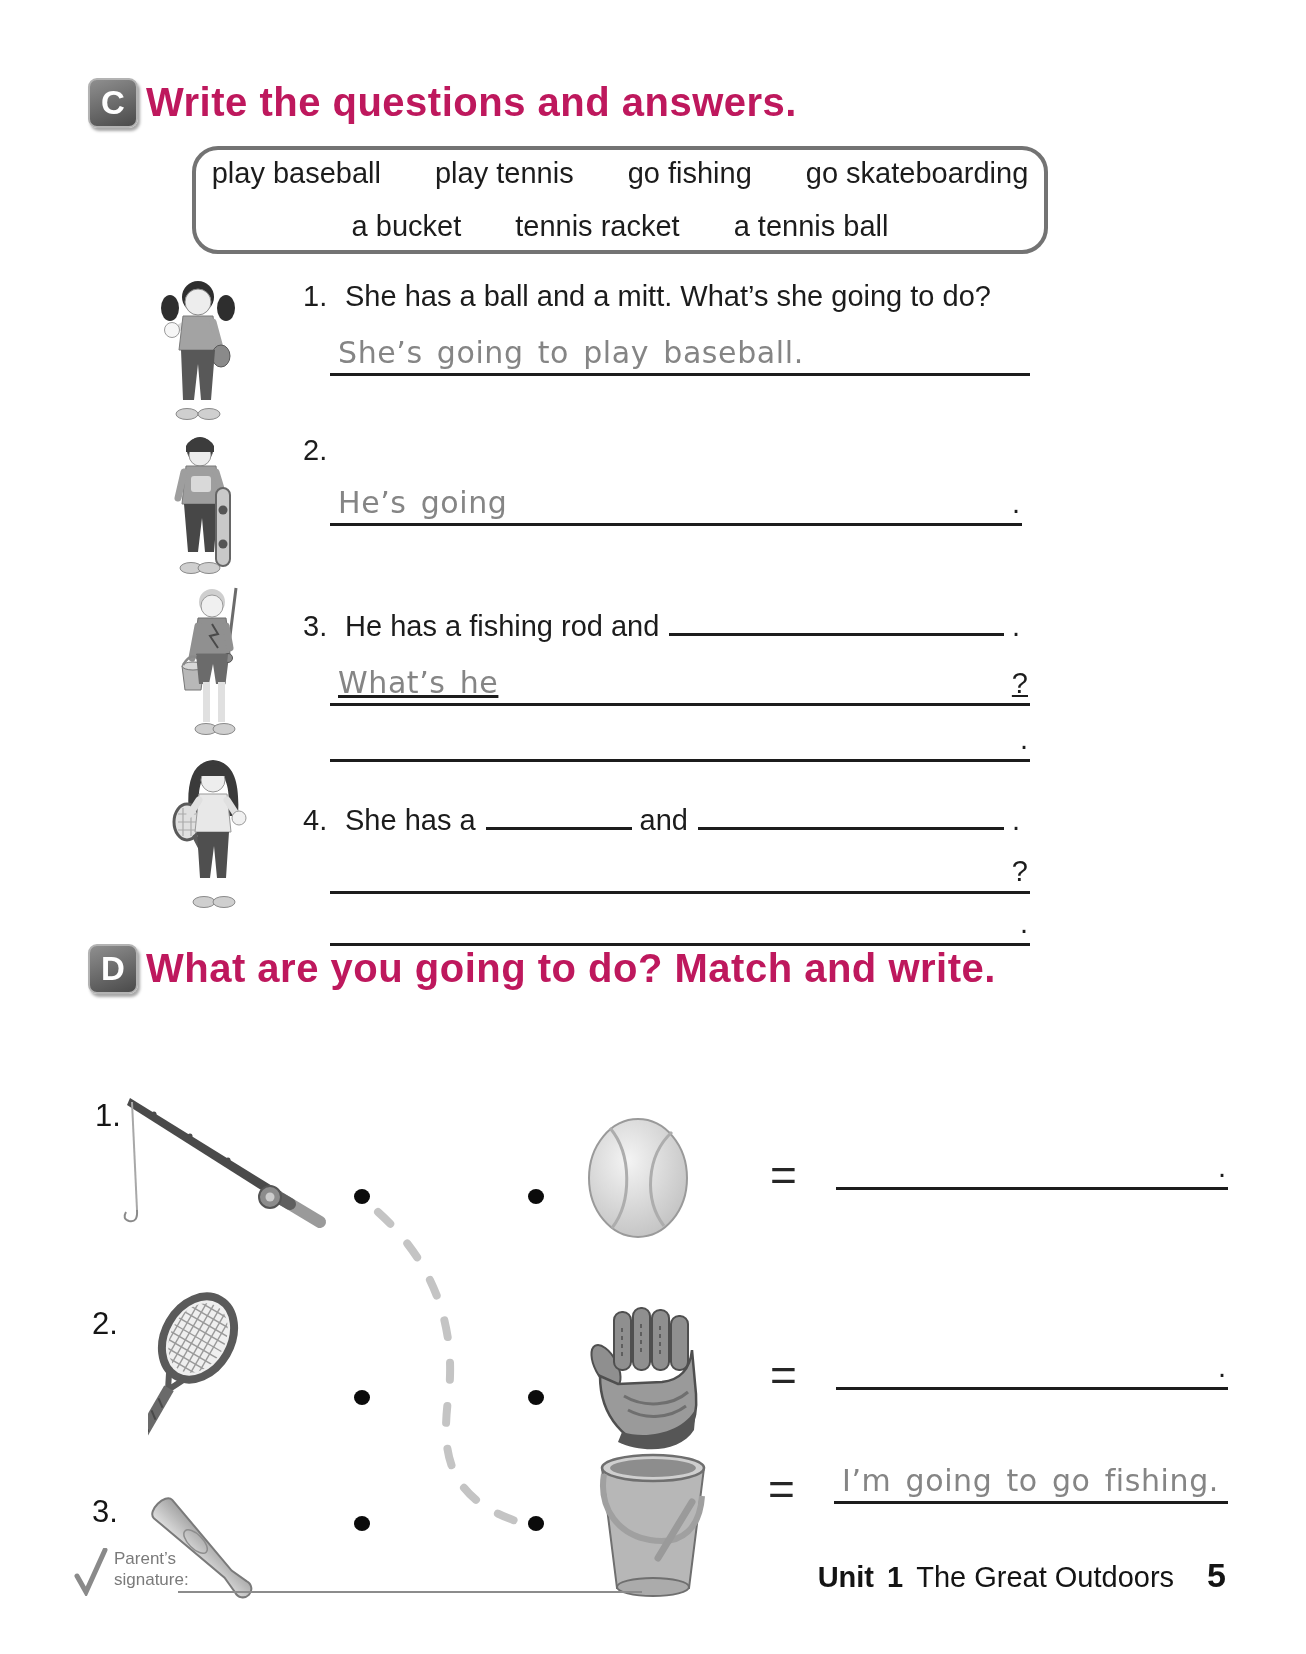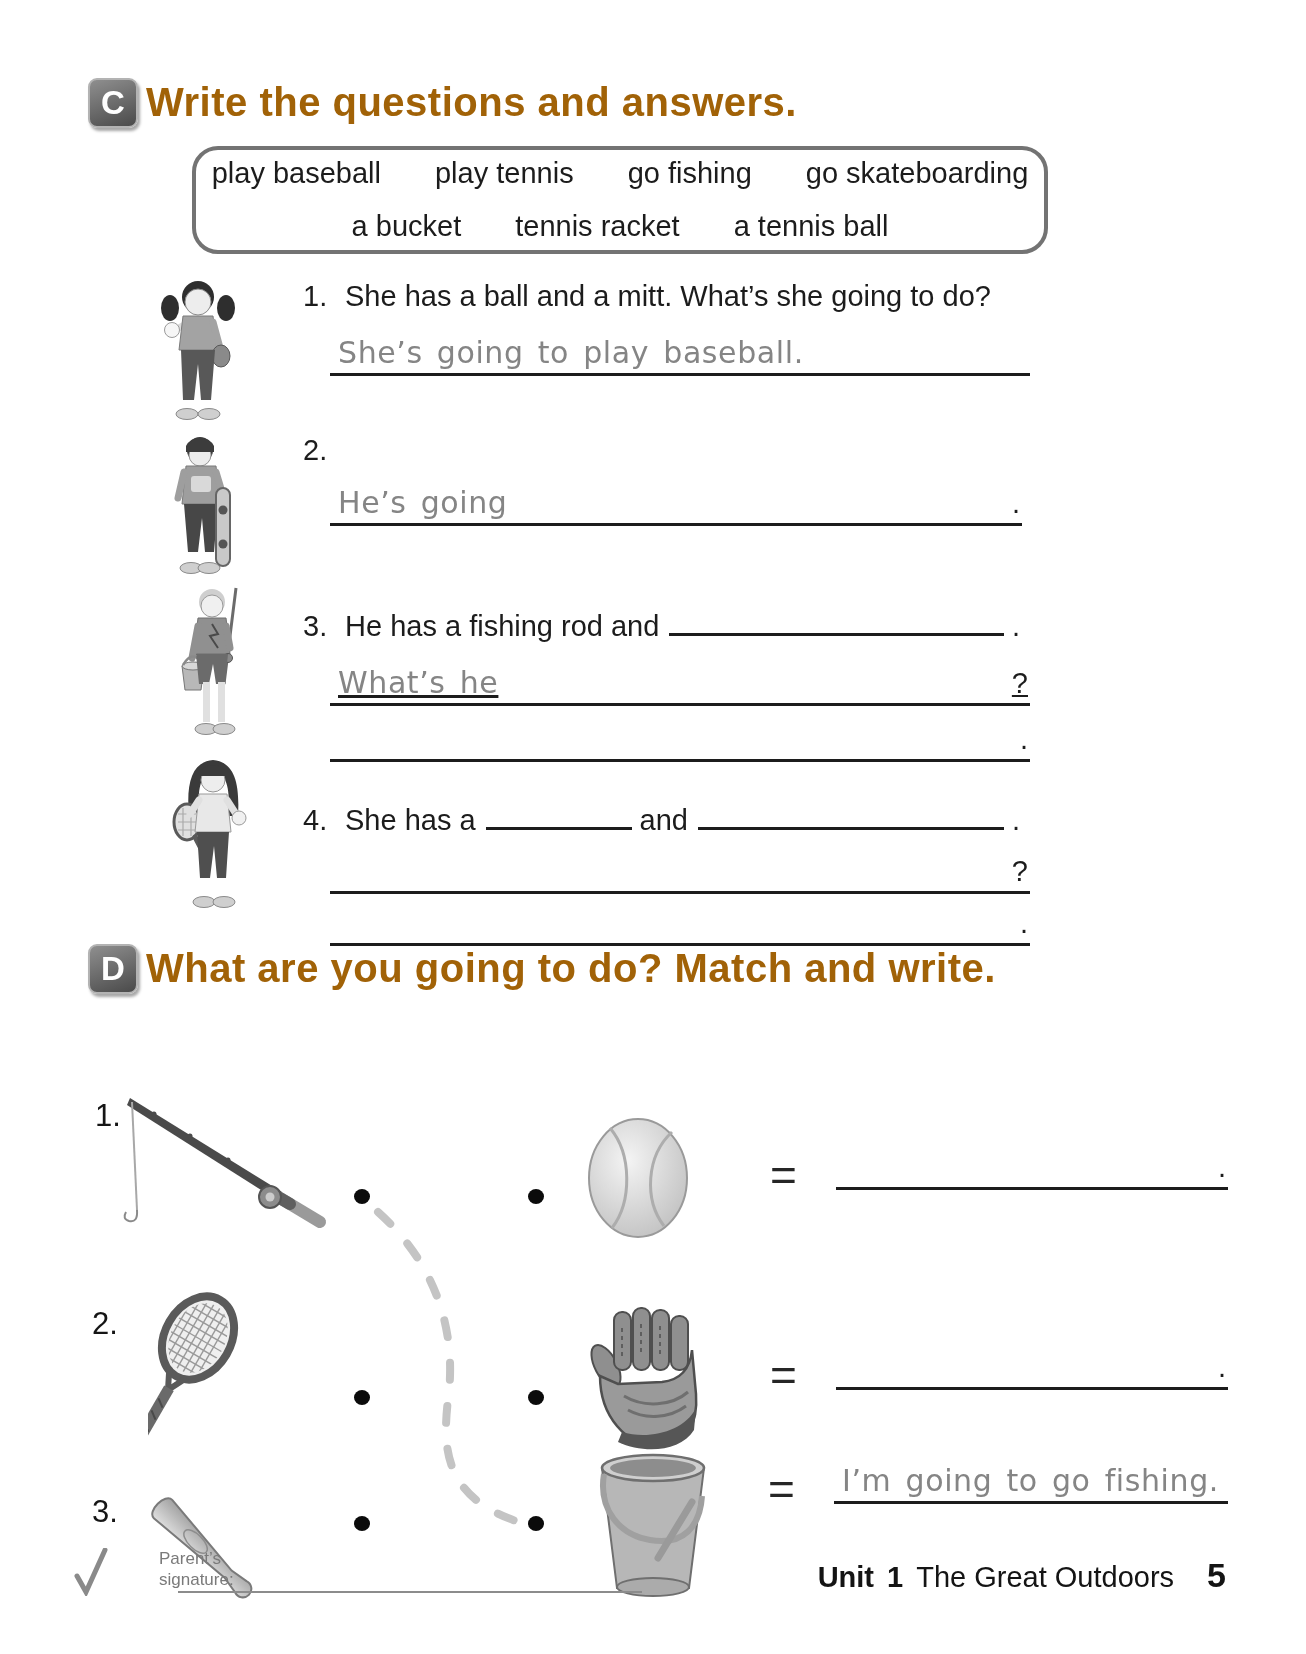--- a/index.html
+++ b/index.html
@@ -3,37 +3,37 @@
 <meta charset="utf-8">
 <style>
   html,body{margin:0;padding:0;background:#fff;}
   .page{position:relative;width:1306px;height:1654px;background:#ffffff;overflow:hidden;
         font-family:"Liberation Sans",sans-serif;color:#1c1c1c;}
   .abs{position:absolute;}
   .badge{width:46px;height:46px;border-radius:9px;
          background:linear-gradient(160deg,#8f8f8f,#4a4a4a);
          border:2px solid #b3b3b3;box-shadow:2px 3px 3px rgba(0,0,0,.35);
          color:#fff;font-size:33px;font-weight:700;display:flex;align-items:center;justify-content:center;}
-  .sec-title{font-size:40px;font-weight:700;letter-spacing:.5px;color:#a16207;white-space:nowrap;}
+  .sec-title{font-size:40px;font-weight:700;letter-spacing:.5px;color:#be185d;white-space:nowrap;}
   .wordbox{border:4px solid #737373;border-radius:26px;display:flex;flex-direction:column;
            justify-content:center;gap:20px;background:#fff;}
   .wb-row{display:flex;justify-content:center;gap:54px;font-size:29px;color:#1c1c1c;}
   .qrow{display:flex;align-items:baseline;font-size:29px;color:#1c1c1c;white-space:nowrap;}
   .qnum{flex:none;width:42px;}
   .qtxt{white-space:nowrap;}
   .blank{display:inline-block;border-bottom:3px solid #1c1c1c;margin:0 8px -8px 10px;}
   .blank.grow{flex:1;}
   .wline{border-bottom:3px solid #1c1c1c;display:flex;justify-content:space-between;
          align-items:flex-end;padding:0 2px 3px 8px;}
   .hand{font-family:"DejaVu Sans",sans-serif;color:#858585;font-size:30px;letter-spacing:.6px;word-spacing:4px;white-space:nowrap;}
   .punct{font-size:29px;color:#1c1c1c;padding-left:6px;}
   .dnum{font-size:31px;color:#151515;}
   .dot{width:16px;height:15px;background:#0b0b0b;border-radius:50%;}
   .eq{font-size:46px;color:#262626;}
-  .foot-label{font-size:17px;color:#7a7a7a;line-height:21px;margin-left:45px;}
+  .foot-label{font-size:17px;color:#7a7a7a;line-height:21px;}
   .sig-line{border-bottom:2px solid #8c8c8c;}
   .foot-right{display:flex;align-items:baseline;gap:13px;font-size:29px;color:#141414;white-space:nowrap;}
   .fr-bold{font-weight:700;}
   .fr-page{font-weight:700;font-size:34px;margin-left:20px;}
   svg{display:block;}
 </style>
 </head>
 <body>
 
 <div class="page">

